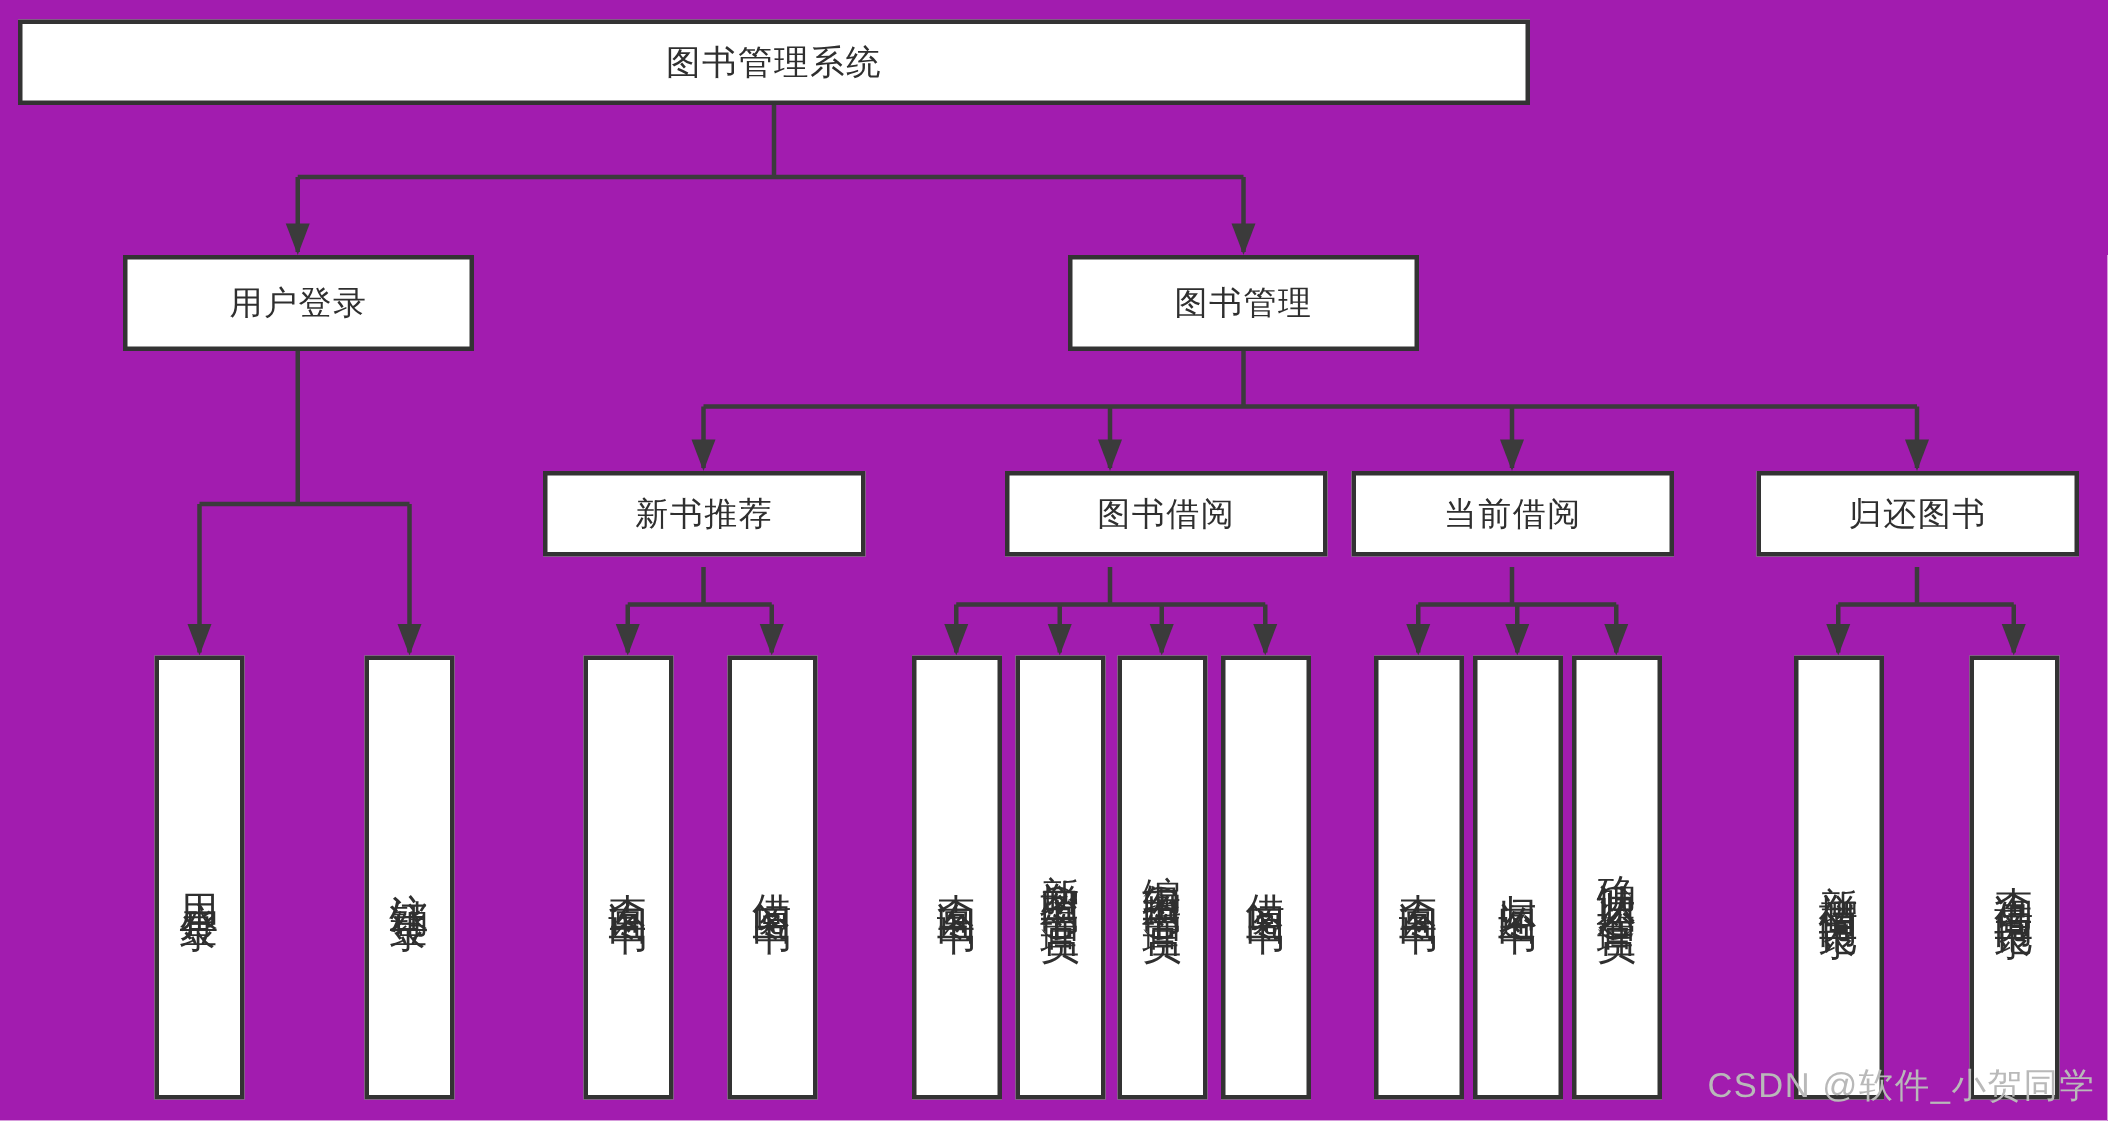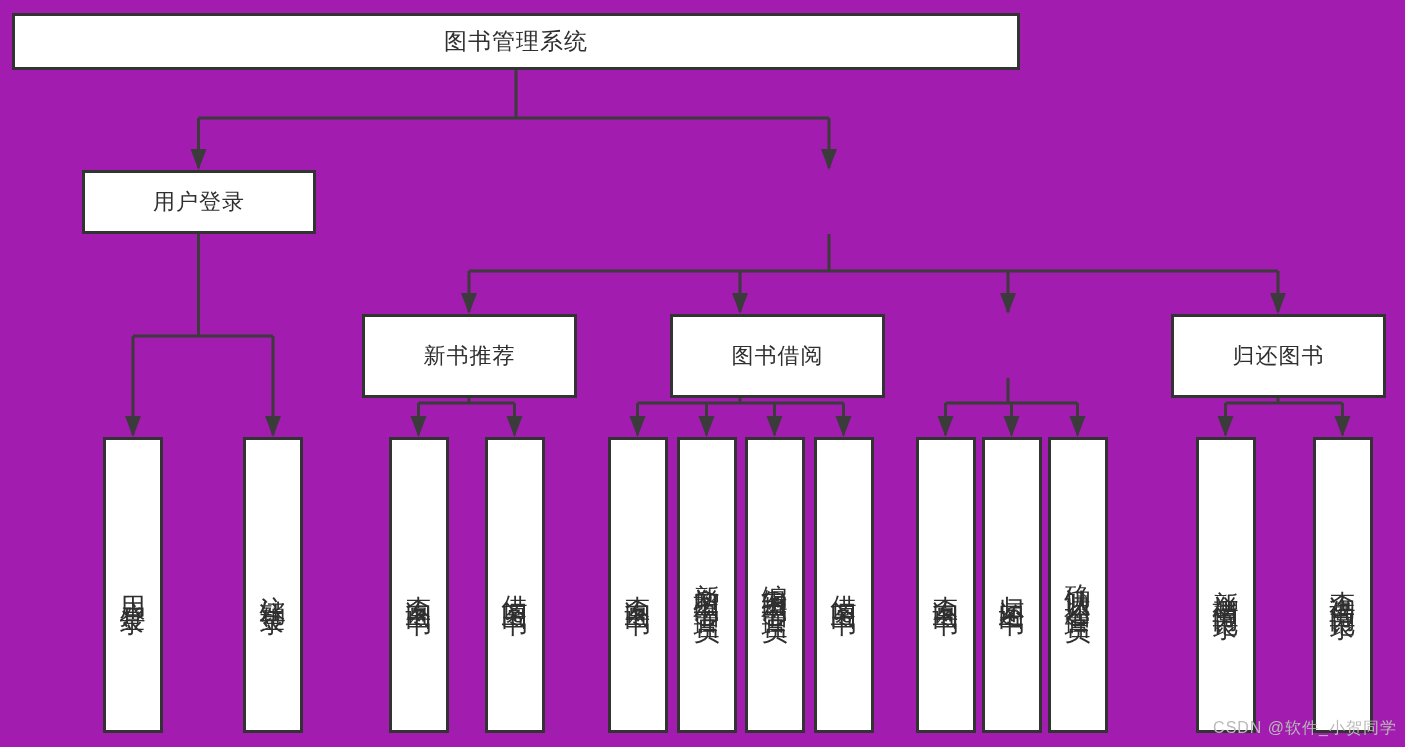--- a/index.html
+++ b/index.html
@@ -35,38 +35,38 @@
   .node-h {
     font-size: 22px;
     letter-spacing: 1px;
     white-space: nowrap;
   }
   .node-root {
     left: 12px; top: 13px; width: 1008px; height: 57px;
     font-size: 23px;
   }
   .node-l2 { height: 64px; top: 170px; width: 234px; }
-  .node-l3 { height: 84px; top: 314px; width: 215px; }
+  .node-l3 { height: 57px; top: 314px; width: 215px; }
   .leaf {
     top: 437px; width: 60px; height: 296px;
   }
   .leaf .vtext {
     writing-mode: vertical-rl;
     font-size: 26px;
     letter-spacing: 5px;
     line-height: 1;
     color: #2f2f2f;
     max-height: 288px;
     text-align: center;
   }
   .watermark {
     position: absolute;
     right: 8px;
     bottom: 8px;
-    font-size: 16px;
+    font-size: 23px;
     color: #b9b9b9;
     letter-spacing: 1px;
     z-index: 3;
     white-space: nowrap;
   }
 </style>
 </head>
 <body>
 
 <div class="canvas">
@@ -111,26 +111,32 @@
     </g>
   </svg>
 
   <div class="node node-root node-h">
     <span>图书管理系统</span>
   </div>
 
   <div class="node node-l2 node-h" style="left:82px;">
     <span>用户登录</span>
   </div>
+  <div class="node node-l2 node-h" style="left:712px;">
+    <span>图书管理</span>
+  </div>
 
   <div class="node node-l3 node-h" style="left:362px;">
     <span>新书推荐</span>
   </div>
   <div class="node node-l3 node-h" style="left:670px;">
     <span>图书借阅</span>
+  </div>
+  <div class="node node-l3 node-h" style="left:901px;">
+    <span>当前借阅</span>
   </div>
   <div class="node node-l3 node-h" style="left:1171px;">
     <span>归还图书</span>
   </div>
 
   <div class="node leaf" style="left:103px;">
     <span class="vtext">用户登录</span>
   </div>
   <div class="node leaf" style="left:243px;">
     <span class="vtext">注销登录</span>

